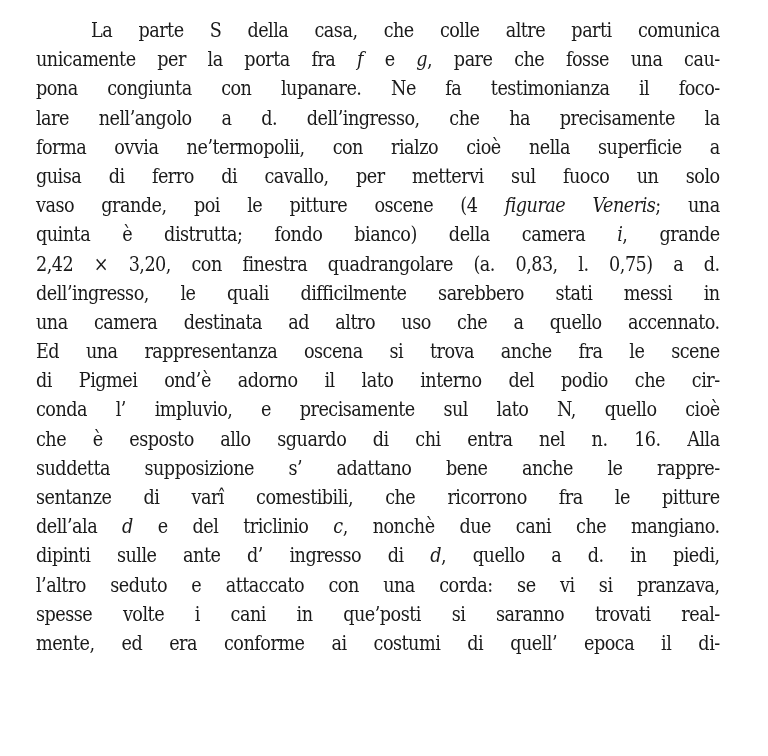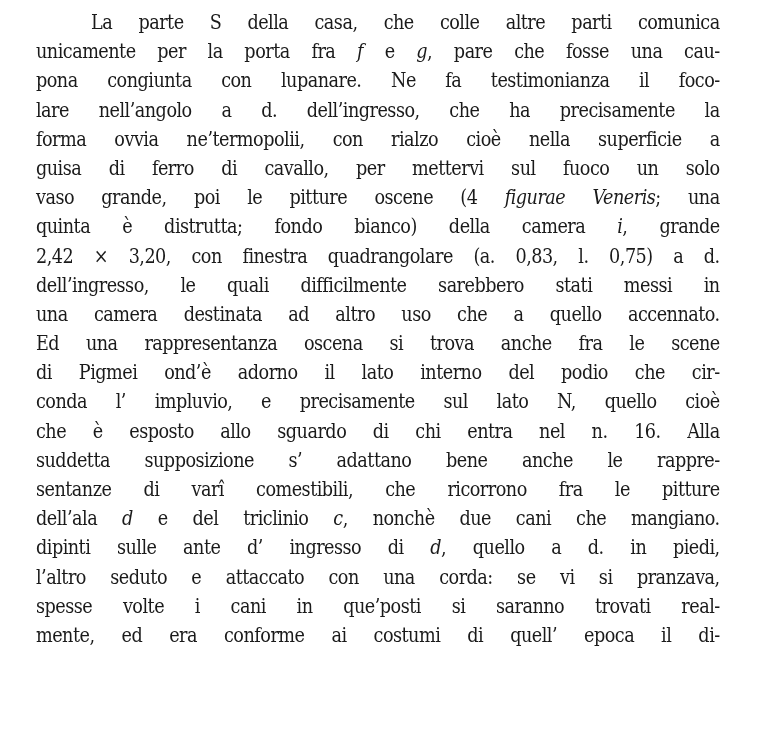--- a/index.html
+++ b/index.html
@@ -1,18 +1,18 @@
 <!DOCTYPE html>
 <html><head>
 <meta charset="utf-8">
 <style>
   html, body { margin: 0; padding: 0; background: #ffffff; }
   body { width: 768px; height: 756px; overflow: hidden; position: relative; }
   .page {
-    position: absolute; left: 36px; top: 8px; width: 684px;
+    position: absolute; left: 36px; top: 16px; width: 684px;
     font-family: "DejaVu Serif", serif;
     color: #1a1a1a;
     font-size: 20.5px;
     letter-spacing: -0.6px;
     word-spacing: 1px;
   }
   .line {
     height: 29.2px; line-height: 29.2px;
     white-space: nowrap;
     text-align: justify; text-align-last: justify;

